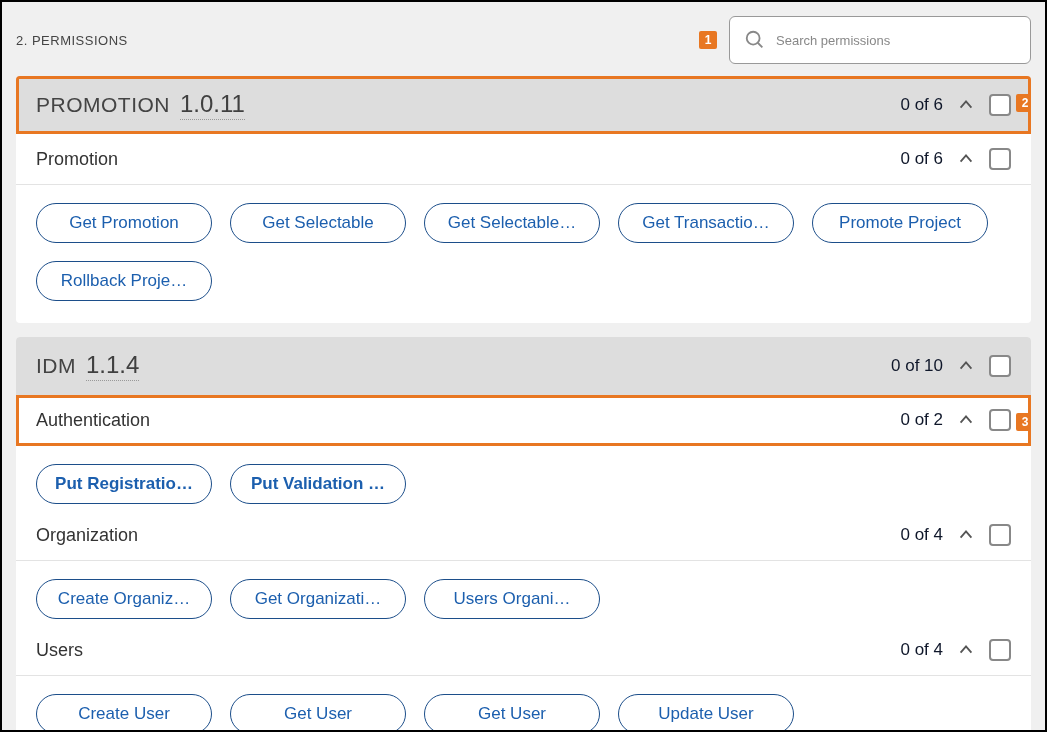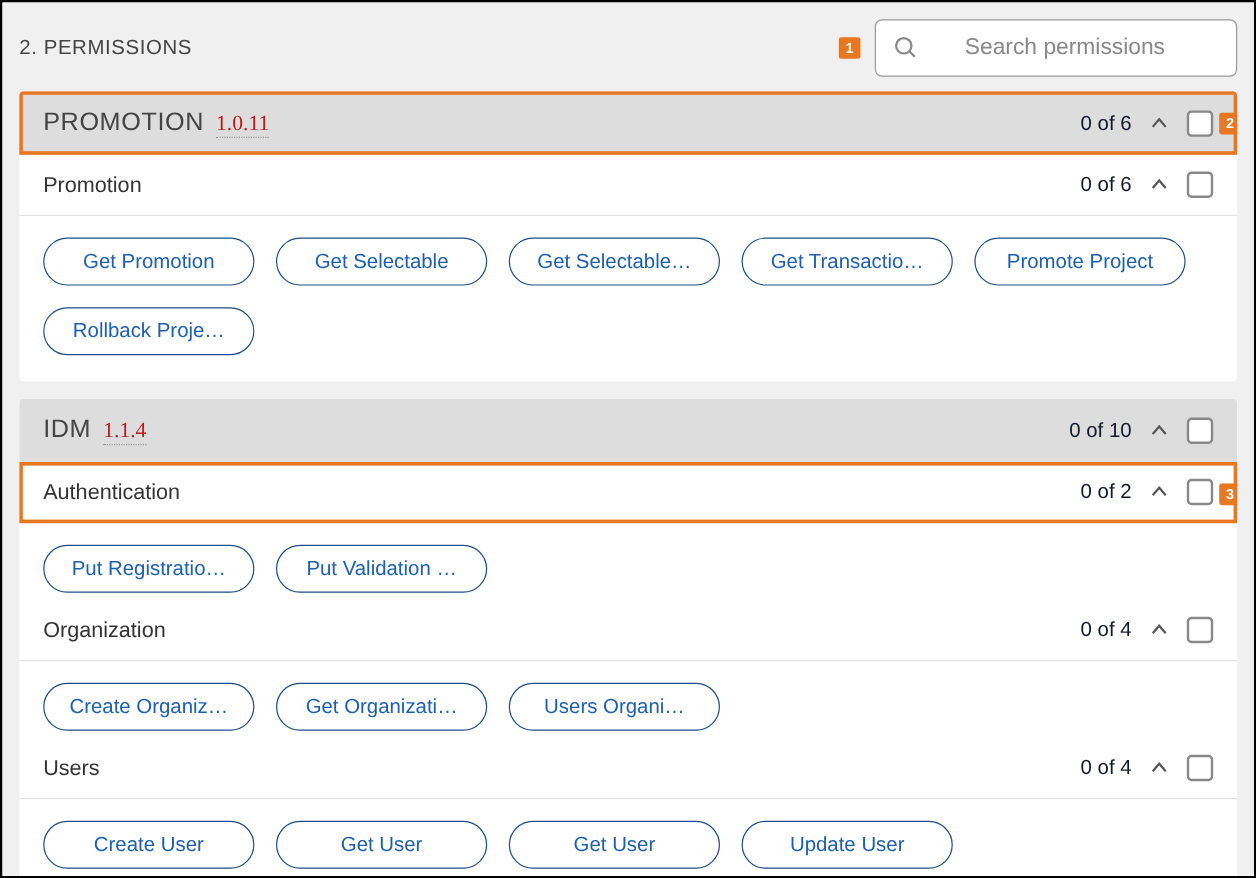--- a/index.html
+++ b/index.html
@@ -12,21 +12,21 @@
       overflow: hidden;
     }
     .main { background: #f0f0f0; height: 100%; padding: 0 14px 14px 14px; }
     .topbar {
       display: flex;
       align-items: center;
       justify-content: space-between;
       padding: 14px 0 12px 0;
     }
     .title {
-      font-size: 17px;
+      font-size: 13px;
       color: #444;
       letter-spacing: 0.5px;
       font-weight: 400;
     }
     .right-top { display: flex; align-items: center; gap: 12px; }
     .marker {
       display: inline-flex;
       align-items: center;
       justify-content: center;
       width: 18px; height: 18px;
@@ -43,25 +43,24 @@
       background: #fff;
       border: 1px solid #999;
       border-radius: 6px;
       padding: 8px 14px;
       width: 302px;
       height: 48px;
     }
     .search-wrap input {
       border: none;
       outline: none;
-      font-size: 19px;
+      font-size: 13px;
       color: #666;
       width: 100%;
       background: transparent;
-      margin-left: 28px;
     }
     .search-wrap input::placeholder { color: #888; }
     .search-icon { width: 22px; height: 22px; flex-shrink: 0; }
 
     .card {
       background: #fff;
       border-radius: 4px;
       margin-bottom: 14px;
       overflow: hidden;
       position: relative;
@@ -79,25 +78,24 @@
       outline-offset: -3px;
     }
     .section-header .left { display: flex; align-items: baseline; gap: 10px; }
     .section-title {
       font-size: 21px;
       color: #444;
       letter-spacing: 0.5px;
       font-weight: 400;
     }
     .section-version {
-      font-size: 18px;
-      color: #b91c1c;
+      font-size: 24px;
+      color: #404040;
       border-bottom: 1px dotted #999;
       padding-bottom: 1px;
-      font-family: Liberation Serif, serif;
     }
     .section-header .right, .subheader .right {
       display: flex;
       align-items: center;
       gap: 14px;
     }
     .count { font-size: 17px; color: #0f172a; }
     .chev { width: 18px; height: 18px; display: inline-flex; align-items: center; justify-content: center; }
     .checkbox-box {
       width: 22px; height: 22px;
@@ -257,21 +255,21 @@
           <span class="count">0 of 2</span>
           <span class="chev">
             <svg viewBox="0 0 20 20" fill="none" stroke="#555" stroke-width="2">
                 <polyline points="4 13 10 6 16 13"></polyline>
               </svg>
           </span>
           <span class="checkbox-box"></span>
         </div>
       </div>
     </div>
-    <div class="chips-row" style="padding-bottom:6px;">
+    <div class="chips-row" style="padding-bottom:6px;font-weight:bold;">
       <span class="chip">
           <span class="chip-text">Put Registratio…</span>
         </span>
       <span class="chip">
           <span class="chip-text">Put Validation …</span>
         </span>
     </div>
 
     <div class="subheader">
       <span class="subtitle">Organization</span>

